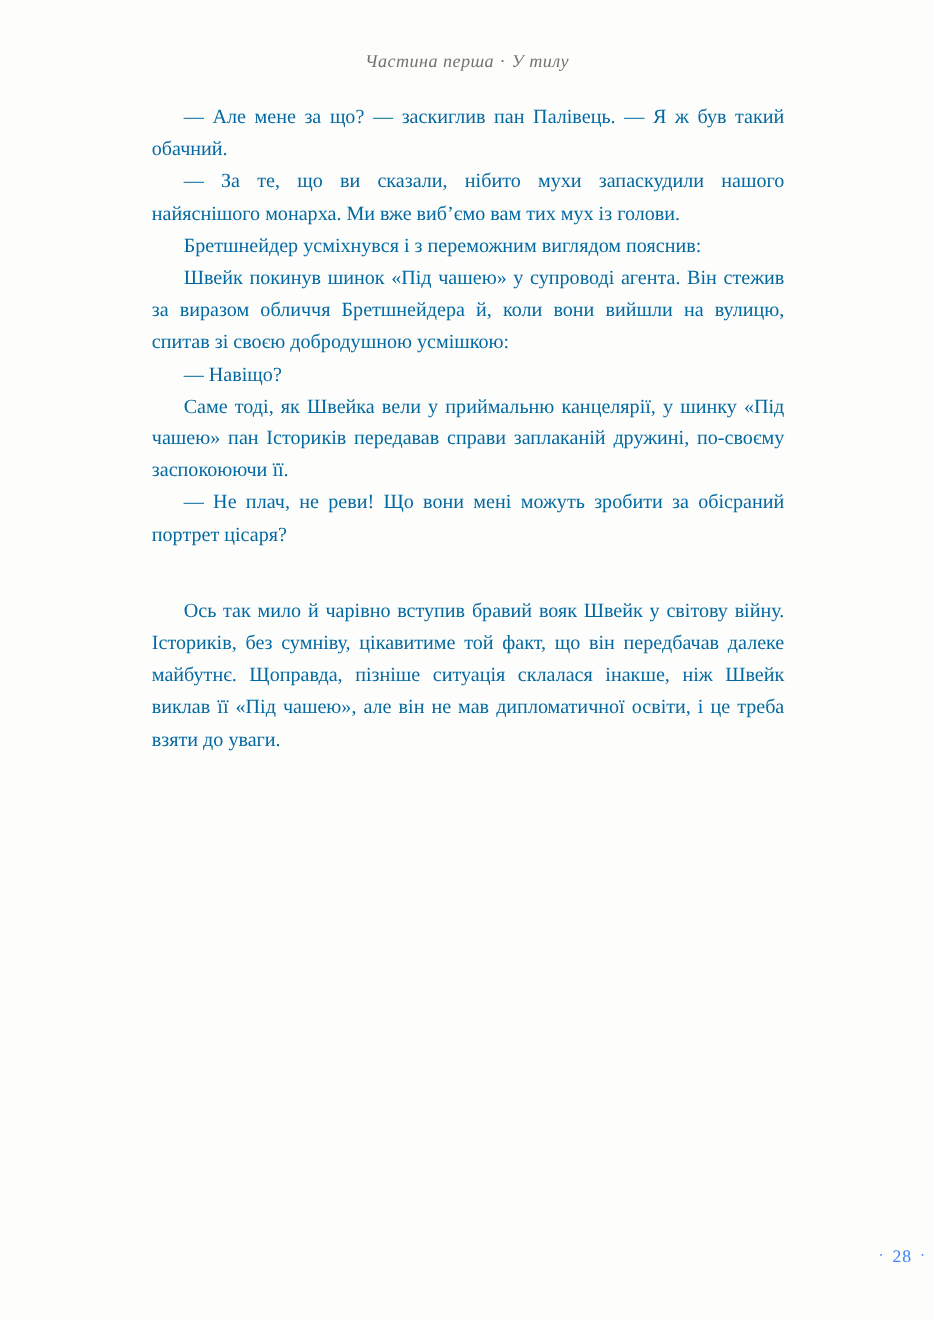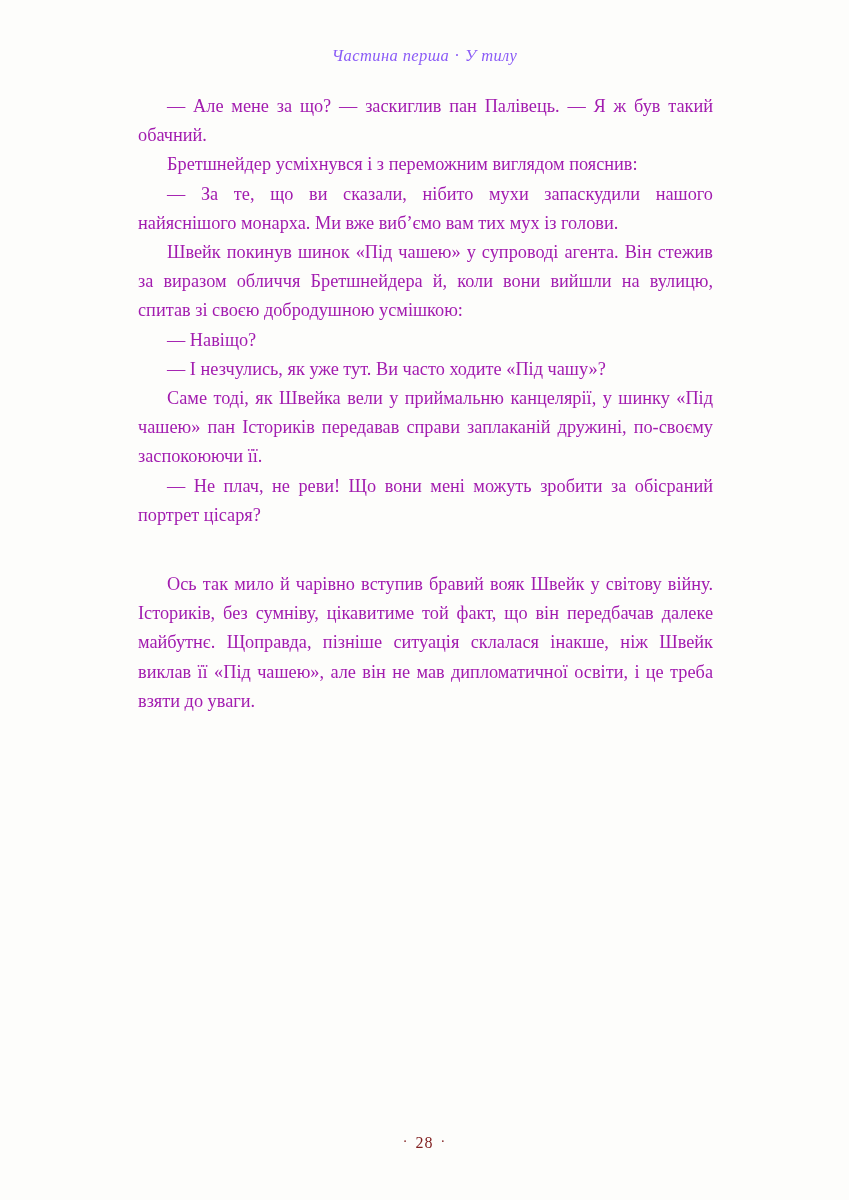--- a/index.html
+++ b/index.html
@@ -22,77 +22,76 @@
   }
   .running-head {
     position: absolute;
     top: 46px;
     left: 0;
     right: 0;
     text-align: center;
     font-style: italic;
     font-size: 16.5px;
     letter-spacing: 0.4px;
-    color: #8b5cf6;
+    color: #737373;
   }
   .running-head .sep {
     font-style: normal;
     padding: 0 5px;
   }
   .body-text {
     position: absolute;
     top: 92px;
     left: 138px;
     width: 575px;
     font-size: 18.3px;
     line-height: 29.2px;
     text-align: justify;
     text-justify: inter-word;
-    color: #a21caf;
+    color: #0369a1;
   }
   .body-text p {
     margin: 0;
     text-indent: 29px;
   }
   .body-text p.tail {
     text-indent: 29px;
     margin-top: 40px;
   }
   .folio {
     position: absolute;
     bottom: 48px;
     left: 0;
     right: 0;
-    text-align: center;
+    text-align: right;
     font-size: 16px;
     letter-spacing: 1px;
-    color: #7f1d1d;
+    color: #3b82f6;
   }
   .folio .dot {
     padding: 0 7px;
     font-size: 14px;
     vertical-align: 2px;
   }
 </style>
 </head>
 <body>
 
 <div class="page">
 
   <div class="running-head">
     <span>Частина перша</span><span class="sep">·</span><span>У тилу</span>
   </div>
 
   <div class="body-text">
     <p>— Але мене за що? — заскиглив пан Палівець. — Я ж був такий обачний.</p>
+    <p>— За те, що ви сказали, нібито мухи запаскудили нашого найяснішого монарха. Ми вже виб’ємо вам тих мух із голови.</p>
     <p>Бретшнейдер усміхнувся і з переможним виглядом пояснив:</p>
-    <p>— За те, що ви сказали, нібито мухи запаскудили нашого найяснішого монарха. Ми вже виб’ємо вам тих мух із голови.</p>
     <p>Швейк покинув шинок «Під чашею» у супроводі агента. Він стежив за виразом обличчя Бретшнейдера й, коли вони вийшли на вулицю, спитав зі своєю добродушною усмішкою:</p>
     <p>— Навіщо?</p>
-    <p>— І незчулись, як уже тут. Ви часто ходите «Під чашу»?</p>
     <p>Саме тоді, як Швейка вели у приймальню канцелярії, у шинку «Під чашею» пан Істориків передавав справи заплаканій дружині, по-своєму заспокоюючи її.</p>
     <p>— Не плач, не реви! Що вони мені можуть зробити за обісраний портрет цісаря?</p>
     <p class="tail">Ось так мило й чарівно вступив бравий вояк Швейк у світову війну. Істориків, без сумніву, цікавитиме той факт, що він передбачав далеке майбутнє. Щоправда, пізніше ситуація склалася інакше, ніж Швейк виклав її «Під чашею», але він не мав дипломатичної освіти, і це треба взяти до уваги.</p>
   </div>
 
   <div class="folio">
     <span class="dot">·</span><span>28</span><span class="dot">·</span>
   </div>
 
 </div>

